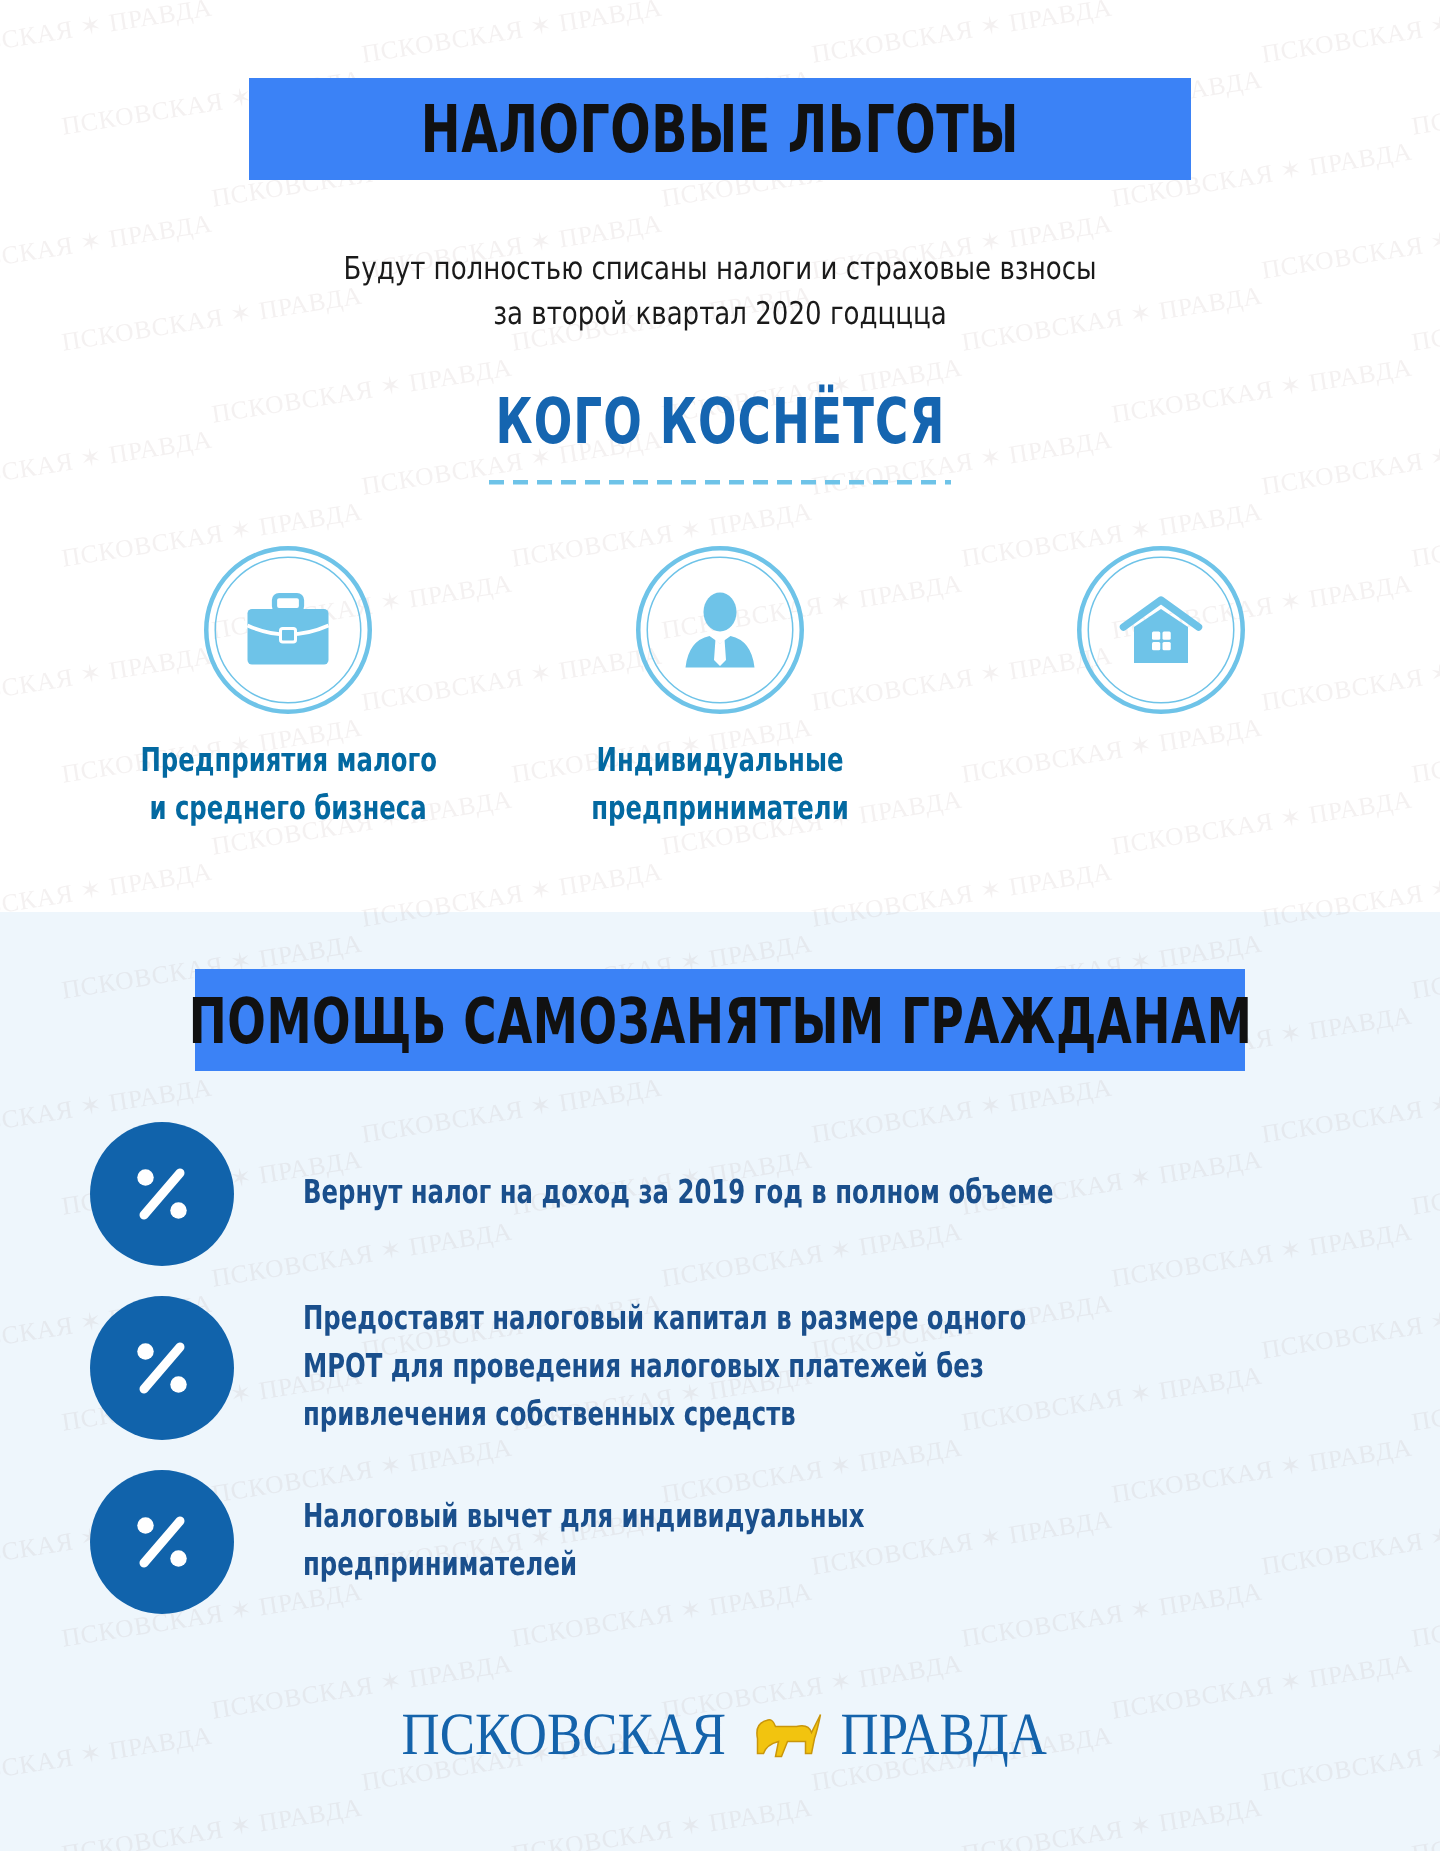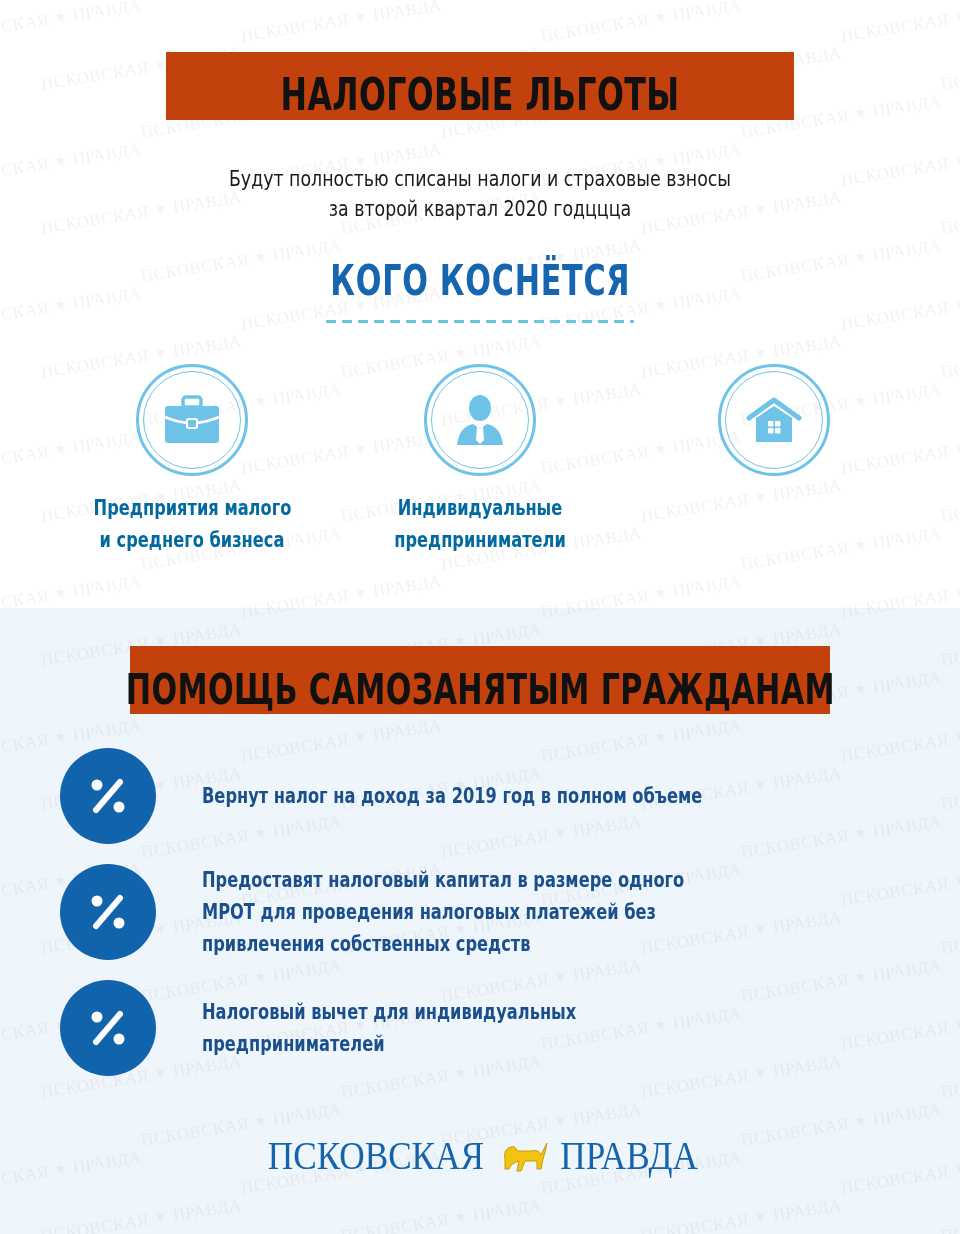--- a/index.html
+++ b/index.html
@@ -1,21 +1,21 @@
 <!DOCTYPE html>
 <html><head>
 <meta charset="utf-8">
 <style>
   html,body{margin:0;padding:0;}
   body{width:960px;height:1234px;position:relative;overflow:hidden;background:#ffffff;font-family:"DejaVu Sans Condensed","DejaVu Sans",sans-serif;}
   .top{position:absolute;left:0;top:0;width:960px;height:608px;background:#ffffff;}
   .bottom{position:absolute;left:0;top:608px;width:960px;height:626px;background:#eef6fc;}
   .wm{position:absolute;left:0;top:0;width:960px;height:1234px;pointer-events:none;overflow:hidden;}
   .wm span{position:absolute;font-family:"Liberation Serif",serif;font-size:17px;color:rgba(170,150,150,0.13);transform:rotate(-9deg);white-space:nowrap;letter-spacing:0.5px;}
-  .banner{position:absolute;background:#c2410c;display:flex;align-items:flex-end;justify-content:center;}
+  .banner{position:absolute;background:#3b82f6;display:flex;align-items:center;justify-content:center;}
   .banner span{font-family:"DejaVu Sans","Liberation Sans",sans-serif;font-weight:bold;color:#111;transform:scaleX(0.72);white-space:nowrap;letter-spacing:0.5px;}
   .b1{left:166px;top:52px;width:628px;height:68px;}
   .b1 span{font-size:44px;}
   .b2{left:130px;top:646px;width:700px;height:68px;}
   .b2 span{font-size:42px;}
   .intro{position:absolute;left:0;top:164px;width:960px;text-align:center;font-size:21px;line-height:30px;color:#1a1a1a;}
   .intro div{transform:scaleX(0.92);}
   .who{position:absolute;left:0;top:256px;width:960px;text-align:center;}
   .who span{display:inline-block;font-family:"DejaVu Sans",sans-serif;font-weight:bold;font-size:42px;color:#1565b0;transform:scaleX(0.72);letter-spacing:1px;}
   .dash{position:absolute;left:326px;top:320px;width:308px;height:3px;background:repeating-linear-gradient(90deg,#6ec3e8 0 10px,transparent 10px 16px);}

